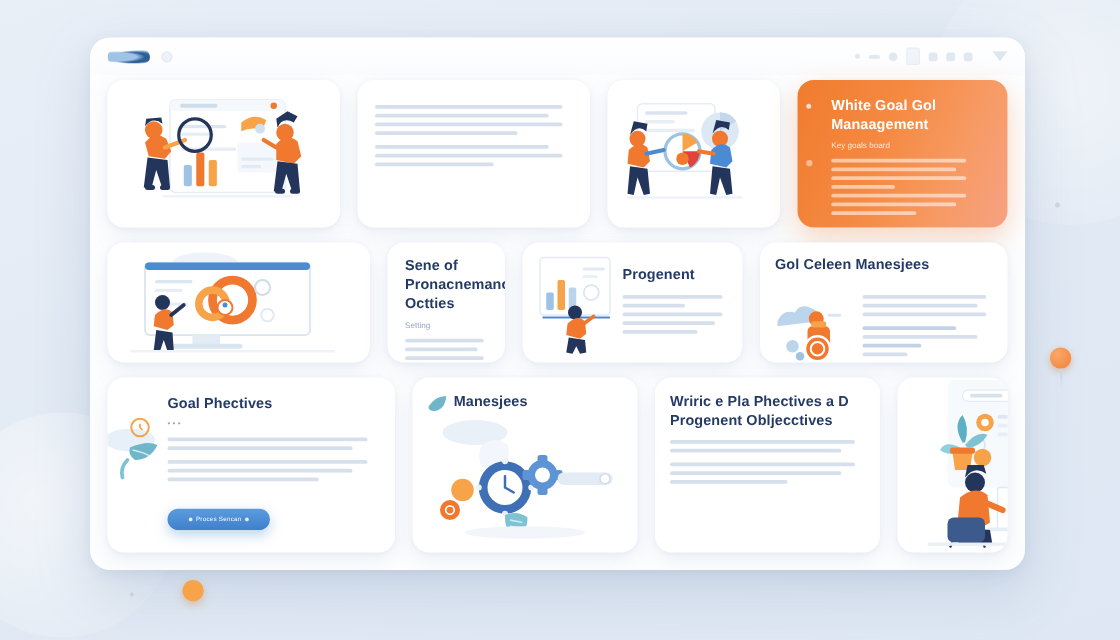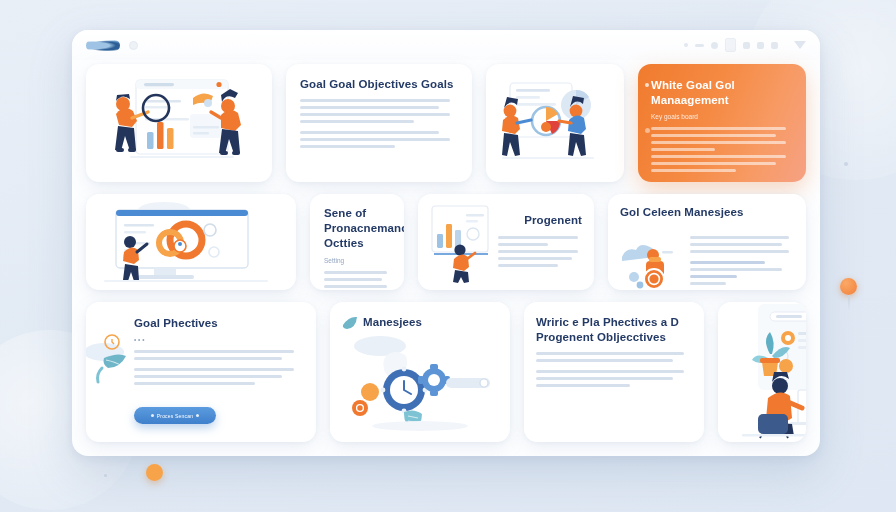--- a/index.html
+++ b/index.html
@@ -155,42 +155,42 @@
   .gl.w72 { width: 72%; } .gl.w60 { width: 60%; } .gl.w45 { width: 45%; }
   .gl.w35 { width: 35%; }
   .gl.gap { margin-top: 8px; }
 
   
   .c-illu1 { width: 186px; height: 118px; display: flex; align-items: flex-end; justify-content: center; }
   .c-text1 { width: 186px; height: 118px; padding: 13px 14px; }
   .c-illu2 { flex: 1; height: 118px; display: flex; align-items: center; padding: 10px; gap: 8px; }
   .c-orange {
     width: 168px; height: 118px;
-    padding: 14px 13px;
+    padding: 14px 27px;
     background: linear-gradient(112deg, #F07B2E 0%, #F58A43 42%, #F79A63 72%, #F6A183 100%);
     box-shadow: 0 8px 22px rgba(232,124,54,.30);
   }
   .c-orange .card-title { color: #FFFFFF; filter: blur(.3px); }
   .c-orange .card-sub { color: rgba(255,255,255,.82); }
   .c-orange .gl { background: rgba(255,255,255,.55); }
   .c-orange .bullet {
     position: absolute; left: 7px; top: 19px;
     width: 4px; height: 4px; border-radius: 50%;
     background: rgba(255,255,255,.75);
   }
   .c-orange .bullet2 {
     position: absolute; left: 7px; top: 64px;
     width: 5px; height: 5px; border-radius: 50%;
     background: rgba(255,255,255,.45);
   }
 
   
   .c-illu3 { width: 210px; height: 96px; display: flex; align-items: center; justify-content: center; }
   .c-text3 { flex: 1; height: 96px; padding: 12px 14px; }
-  .c-illu4 { width: 176px; height: 96px; display: flex; align-items: center; padding: 8px; gap: 0; text-align: right; }
+  .c-illu4 { width: 176px; height: 96px; display: flex; align-items: center; padding: 8px; gap: 0; }
   .c-text4 { width: 198px; height: 96px; padding: 11px 12px; display: flex; gap: 8px; }
 
   
   .c-text5 { width: 230px; height: 140px; padding: 14px; position: relative; }
   .c-text6 { width: 180px; height: 140px; padding: 13px 12px; }
   .c-illu6 { flex: 1; height: 140px; position: relative; overflow: hidden; }
 
   .cta-btn {
     position: absolute;
     left: 48px; bottom: 18px;
@@ -279,21 +279,20 @@
           <path d="M131 45 q9 -9 17 -2 l3 12 -6 6 -14 -3 z" fill="#F0792F"></path>
           <path d="M132 59 l16 2 2 22 -6 1 -5 -15 -4 15 -6 -1 z" fill="#24355C"></path>
           <rect x="130" y="81" width="8" height="4" rx="2" fill="#24355C"></rect>
           <rect x="142" y="81" width="8" height="4" rx="2" fill="#24355C"></rect>
           <path d="M131 48 l-10 -6" stroke="#F0792F" stroke-width="3.4" stroke-linecap="round" fill="none"></path>
           <rect x="40" y="86" width="104" height="2" rx="1" fill="#EEF3F9"></rect>
         </svg>
       </div>
 
       <div class="card c-text1">
-        <div class="card-title">Goal Goal Objectives Goals</div>
         <div class="ghost-lines">
           <div class="gl w95"></div>
           <div class="gl w88"></div>
           <div class="gl w95"></div>
           <div class="gl w72"></div>
           <div class="gl w88 gap"></div>
           <div class="gl w95"></div>
           <div class="gl w60"></div>
         </div>
       </div>

